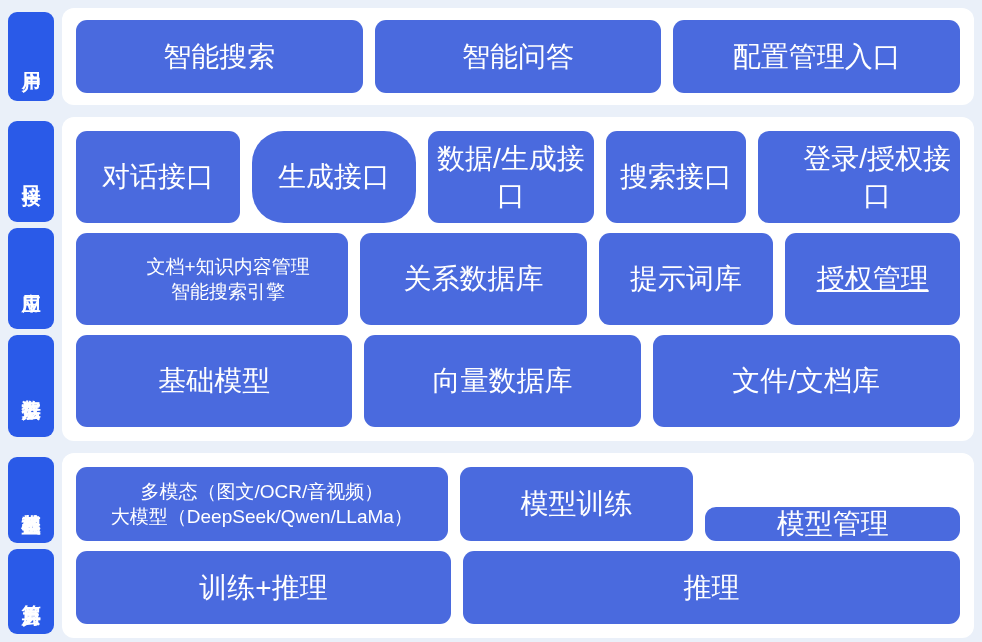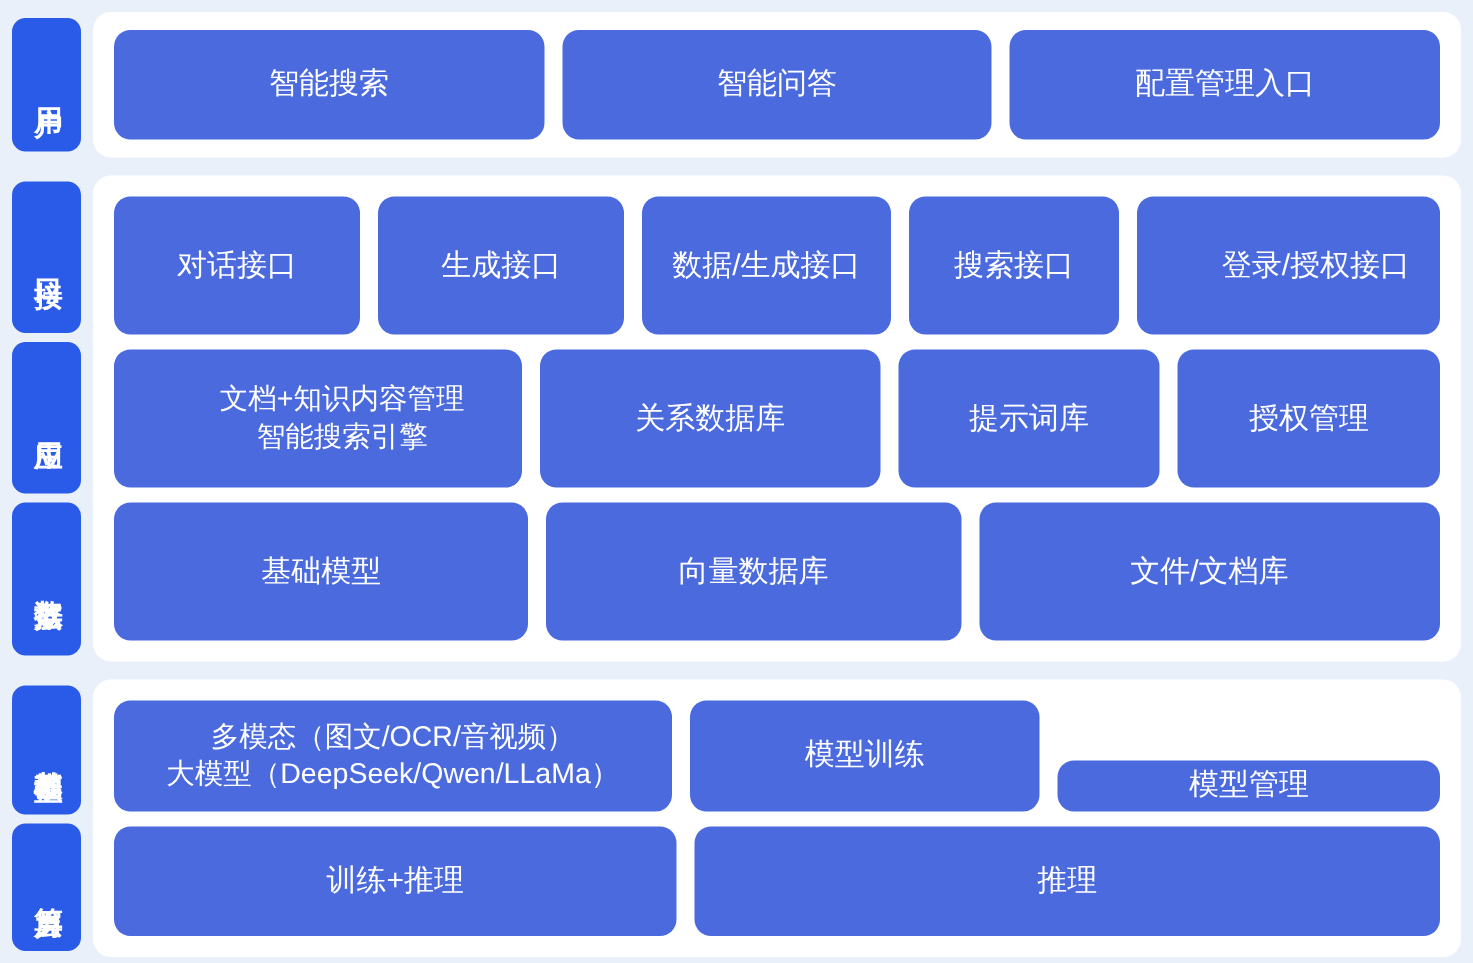--- a/index.html
+++ b/index.html
@@ -87,21 +87,21 @@
 
   
   .card {
     background: #4a6ade;
     border-radius: 11px;
     color: #ffffff;
     display: flex;
     align-items: center;
     justify-content: center;
     text-align: center;
-    font-size: 20px;
+    font-size: 28px;
     line-height: 1.34;
     padding: 4px 8px;
     white-space: pre-line;
   }
   .card-multiline { font-size: 19px; line-height: 1.32; }
 </style>
 </head>
 <body>
 
 <div class="diagram">
@@ -120,31 +120,31 @@
     </div>
     <div class="band band-stack">
       <div class="rail">
         <div class="rail-tab">接口</div>
         <div class="rail-tab">应用</div>
         <div class="rail-tab">数据层</div>
       </div>
       <div class="panel panel-stack">
         <div class="row">
           <div class="card" style="flex: 1.02 1 0px;">对话接口</div>
-          <div class="card" style="flex: 1.02 1 0px;">生成接口</div>
+          <div class="card" style="flex: 1.02 1 0px; border-radius: 32px;">生成接口</div>
           <div class="card" style="flex: 1.03 1 0px;">数据/生成接口</div>
           <div class="card" style="flex: 0.86 1 0px;">搜索接口</div>
           <div class="card" style="flex: 1.03 1 0px; padding-left: 44px;">登录/授权接口</div>
         </div>
         <div class="row">
           <div class="card card-multiline" style="flex: 1.3 1 0px; padding-left: 40px;">文档+知识内容管理
 智能搜索引擎</div>
           <div class="card" style="flex: 1.22 1 0px;">关系数据库</div>
           <div class="card" style="flex: 0.92 1 0px;">提示词库</div>
-          <div class="card" style="flex: 0.92 1 0px;">授权管理</div>
+          <div class="card" style="flex: 0.92 1 0px; text-decoration: underline;">授权管理</div>
         </div>
         <div class="row">
           <div class="card" style="flex: 1 1 0px;">基础模型</div>
           <div class="card" style="flex: 1 1 0px;">向量数据库</div>
           <div class="card" style="flex: 1.12 1 0px;">文件/文档库</div>
         </div>
       </div>
     </div>
     <div class="band band-compute">
       <div class="rail">

